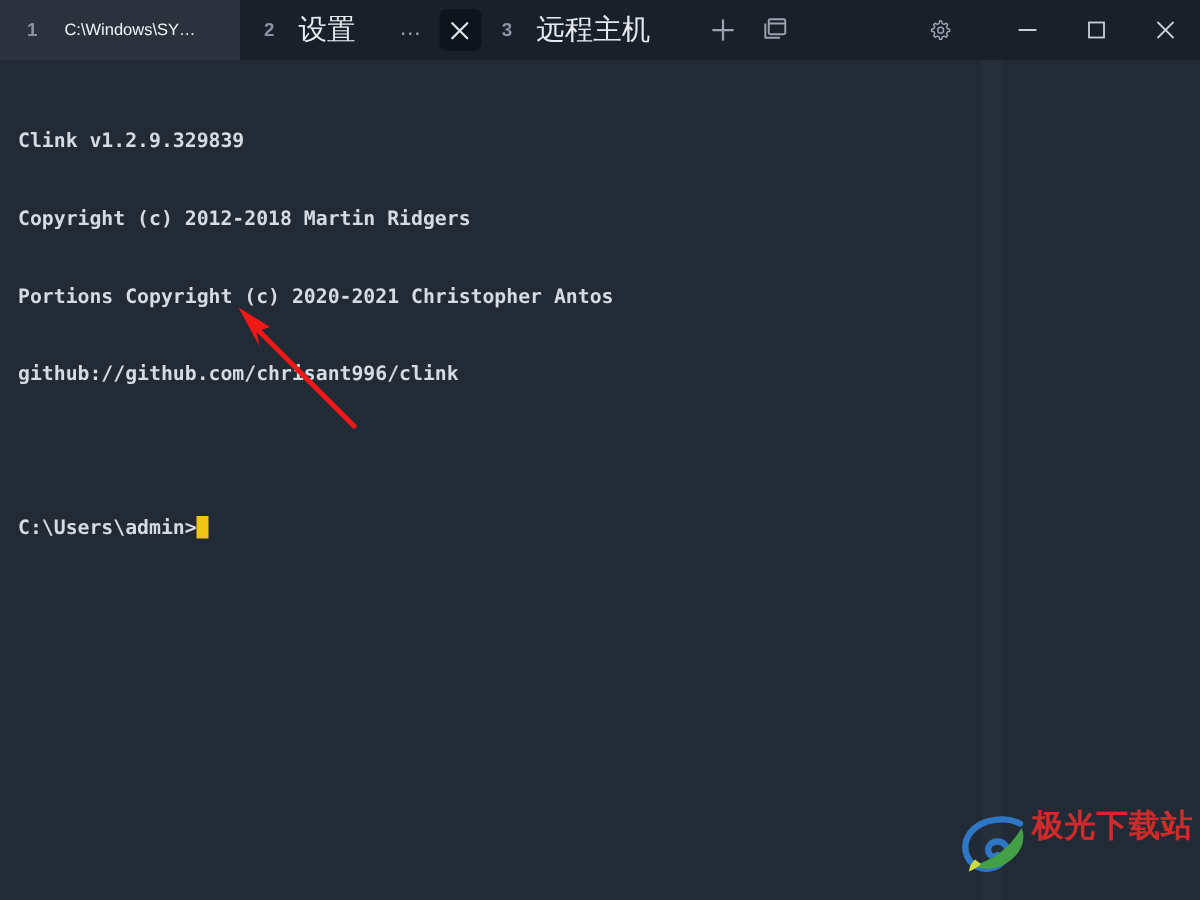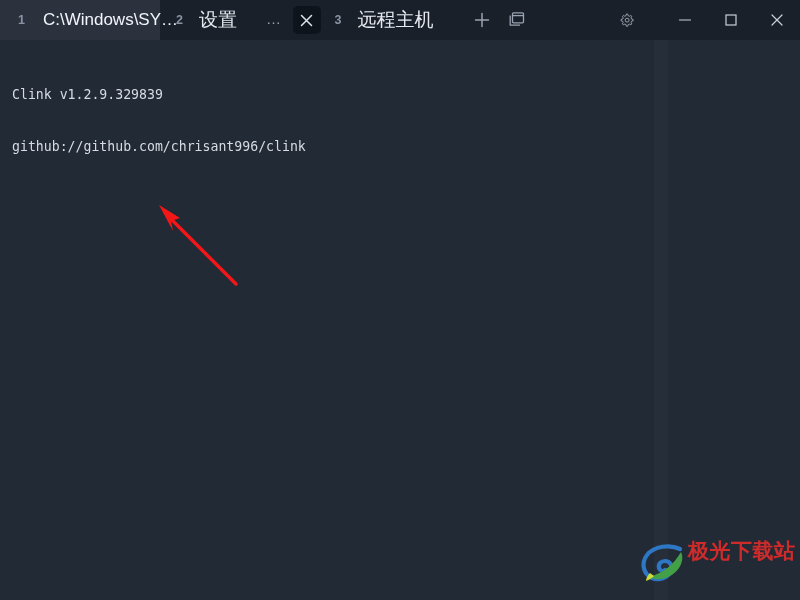--- a/index.html
+++ b/index.html
@@ -40,21 +40,21 @@
   }
   .tab-index {
     color: #8a93a3;
     font-size: 12.5px;
     font-weight: bold;
     margin-right: 14px;
     letter-spacing: 0px;
   }
   .tab-title {
     color: #e6eaf0;
-    font-size: 17px;
+    font-size: 11px;
     white-space: nowrap;
   }
   .tab.active .tab-title { color: #f2f5f9; }
   .tab-title.cjk { font-size: 19px; }
 
   #tab1 { width: 160px; padding-left: 18px; }
   #tab1 .tab-index { margin-right: 18px; }
   #tab2 { width: 100px; padding-left: 16px; }
   #tab2 .tab-index { margin-right: 16px; }
   #tab3 { width: 130px; padding-left: 14px; }
@@ -118,20 +118,21 @@
   #settings-btn { width: 44px; margin-right: 14px; }
 
   
   #terminal {
     position: absolute;
     left: 0;
     top: 40px;
     width: 672px;
     height: 560px;
     background: #222a35;
+    font-weight: bold;
   }
   #term-text {
     position: absolute;
     left: 12px;
     top: 12px;
     font-family: "DejaVu Sans Mono", "Liberation Mono", monospace;
     font-size: 13.2px;
     line-height: 17.2px;
     color: #d6dbe3;
     white-space: pre;
@@ -273,22 +274,25 @@
       </div>
     </div>
   </div>
 
   <div id="terminal">
 
     <div id="scrollbar-track"></div>
 
     <div id="term-text">
       <div class="term-line">Clink v1.2.9.329839</div>
+      <div class="term-line">Copyright (c) 2012-2018 Martin Ridgers</div>
+      <div class="term-line">Portions Copyright (c) 2020-2021 Christopher Antos</div>
       <div class="term-line">github://github.com/chrisant996/clink</div>
       <div class="term-line"></div>
+      <div class="term-line"><span id="prompt-line">C:\Users\admin&gt;</span><span id="cursor-block"></span></div>
     </div>
 
     <svg id="annotation-arrow" viewBox="0 0 100 95">
       <path d="M86 86 L17 17" stroke="#f41717" stroke-width="3.4" stroke-linecap="round" fill="none"></path>
       <path d="M9 7 L30 20 L21 23 L23 33 Z" fill="#f41717"></path>
     </svg>
   </div>
 
   <div id="watermark">
     <svg id="wm-logo" viewBox="0 0 46 46">

